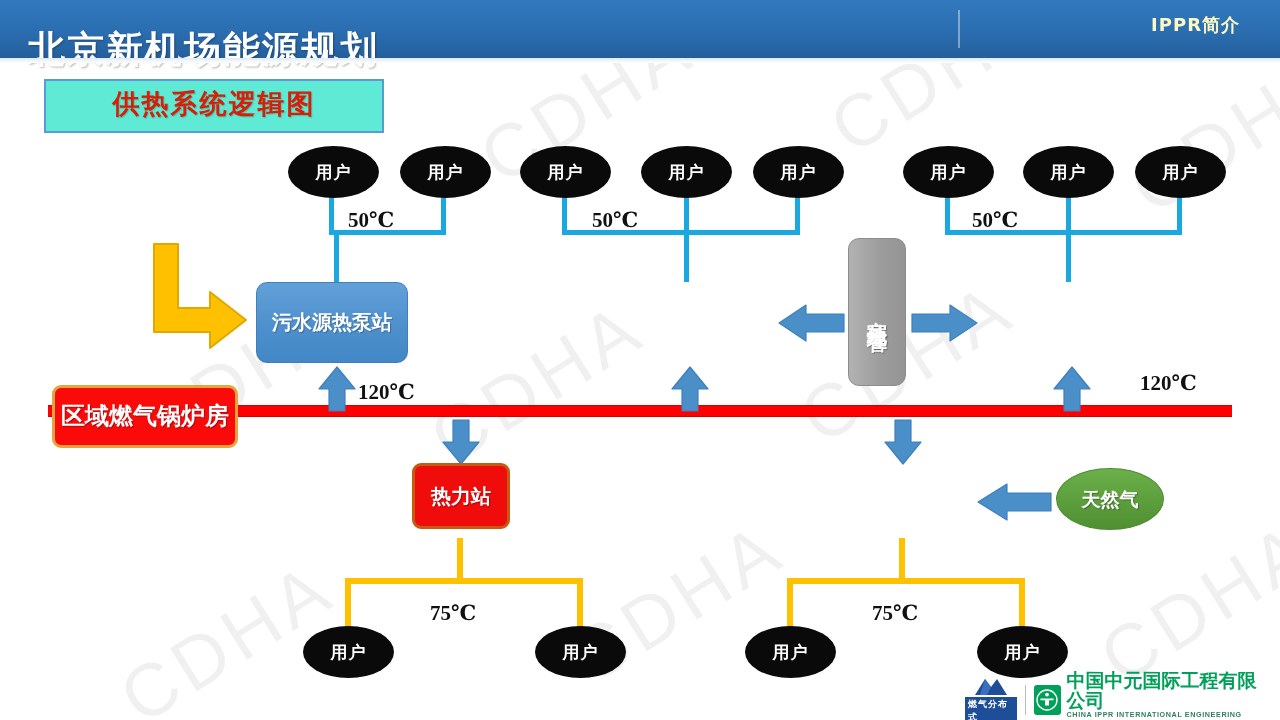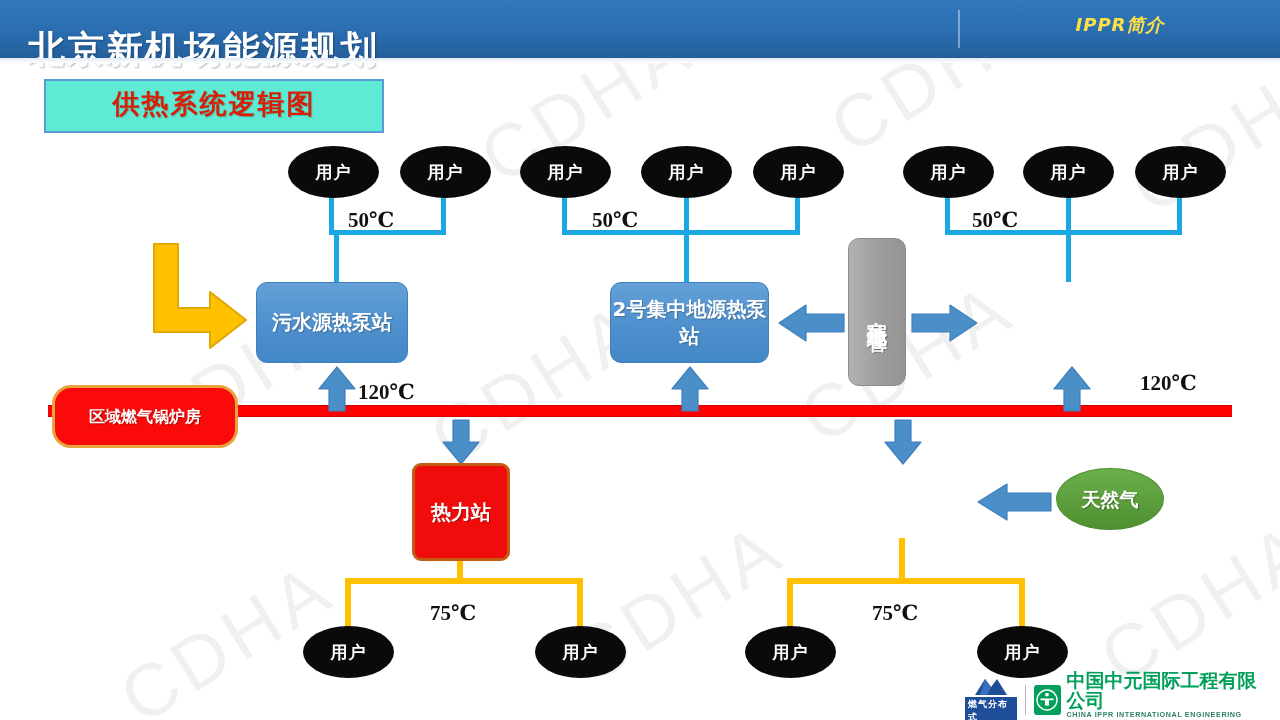--- a/index.html
+++ b/index.html
@@ -48,25 +48,24 @@
     line-height:50px;
     font-family:"DejaVu Sans","Liberation Sans",sans-serif;
     margin-top:21px;
   }
   .header-divider{
     position:absolute;left:958px;top:10px;width:2px;height:38px;
     background:rgba(255,255,255,.40);
   }
   .header-right{
     position:absolute;left:1000px;top:13px;width:240px;
-    text-align:center;
-    font-size:18px;font-weight:bold;color:#fde047;
+    text-align:right;
+    font-size:18px;font-weight:bold;color:#fef9c3;
     letter-spacing:1px;
     font-family:"DejaVu Sans","Liberation Sans",sans-serif;
-    font-style:italic;
   }
 
   
   .sec-title{
     position:absolute;left:44px;top:79px;width:336px;height:50px;
     border:2px solid #5b9bd5;
     background:#5eead4;
     z-index:6;
   }
   .sec-title span{
@@ -131,25 +130,25 @@
   .box-red{
     border-radius:9px;
     background:#f10c0c;
     border:3px solid #c55a11;
     display:flex;align-items:center;justify-content:center;text-align:center;
     color:#ffffff;font-weight:bold;font-size:20px;line-height:27px;
     text-shadow:1px 1px 1px rgba(0,0,0,.3);
     font-family:"DejaVu Sans","Liberation Sans",sans-serif;
   }
   .box-red-orange{
-    border-radius:19px;
+    border-radius:9px;
     background:#fb0a0a;
     border:3px solid #e8a33d;
     display:flex;align-items:center;justify-content:center;text-align:center;
-    color:#ffffff;font-weight:bold;font-size:16px;line-height:27px;
+    color:#ffffff;font-weight:bold;font-size:24px;line-height:27px;
     text-shadow:1px 1px 1px rgba(0,0,0,.3);
     font-family:"DejaVu Sans","Liberation Sans",sans-serif;
   }
 
   
   .ln{position:absolute;z-index:3;}
   .ln-cyan{background:#1ba7e0;}
   .ln-yellow{background:#ffc000;}
   .redline{
     position:absolute;z-index:3;
@@ -268,23 +267,20 @@
   </svg>
 
   <div class="node box-red-orange" style="left:52px;top:385px;width:186px;height:63px;">
     <span>区域燃气锅炉房</span>
   </div>
 
   <div class="node box-blue" style="left:256px;top:282px;width:152px;height:81px;">
     <span>污水源热泵站</span>
   </div>
 
-  <div class="node box-blue" style="left:610px;top:282px;width:159px;height:81px;">
-    <span>2号集中地源热泵站</span>
-  </div>
 
   <div class="node box-gray-vert" style="left:848px;top:238px;width:58px;height:148px;">
     <span>室外地埋管</span>
   </div>
 
 
   <svg class="arrow" style="left:776px;top:303px;width:70px;height:40px;" viewBox="0 0 70 40">
     <path d="M 68 11 L 30 11 L 30 2 L 3 20 L 30 38 L 30 29 L 68 29 Z" fill="#4a8fc8" stroke="#3f7fbd" stroke-width="1.2" stroke-linejoin="round"></path>
   </svg>
 
@@ -317,21 +313,21 @@
   <div class="ln ln-yellow" style="left:457px;top:538px;width:6px;height:44px;"></div>
   <div class="ln ln-yellow" style="left:345px;top:578px;width:238px;height:6px;"></div>
   <div class="ln ln-yellow" style="left:345px;top:578px;width:6px;height:56px;"></div>
   <div class="ln ln-yellow" style="left:577px;top:578px;width:6px;height:56px;"></div>
 
   <div class="ln ln-yellow" style="left:899px;top:538px;width:6px;height:44px;"></div>
   <div class="ln ln-yellow" style="left:787px;top:578px;width:238px;height:6px;"></div>
   <div class="ln ln-yellow" style="left:787px;top:578px;width:6px;height:56px;"></div>
   <div class="ln ln-yellow" style="left:1019px;top:578px;width:6px;height:56px;"></div>
 
-  <div class="node box-red" style="left:412px;top:463px;width:98px;height:98px;">
+  <div class="node box-red" style="left:412px;top:463px;width:98px;height:66px;">
     <span>热力站</span>
   </div>
 
 
   <svg class="arrow" style="left:975px;top:482px;width:78px;height:40px;" viewBox="0 0 78 40">
     <path d="M 76 11 L 32 11 L 32 2 L 3 20 L 32 38 L 32 29 L 76 29 Z" fill="#4a8fc8" stroke="#3f7fbd" stroke-width="1.2" stroke-linejoin="round"></path>
   </svg>
 
   <div class="node ellipse-green" style="left:1056px;top:468px;width:108px;height:62px;">
     <span>天然气</span>

